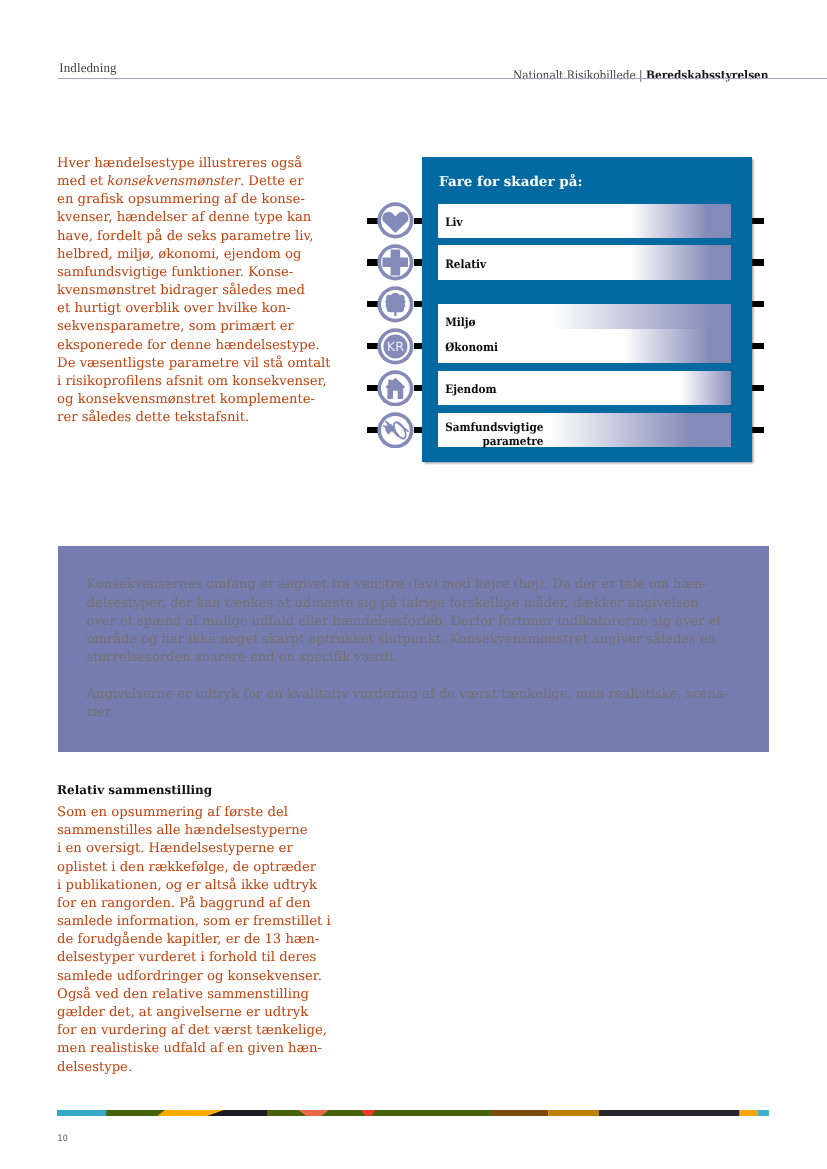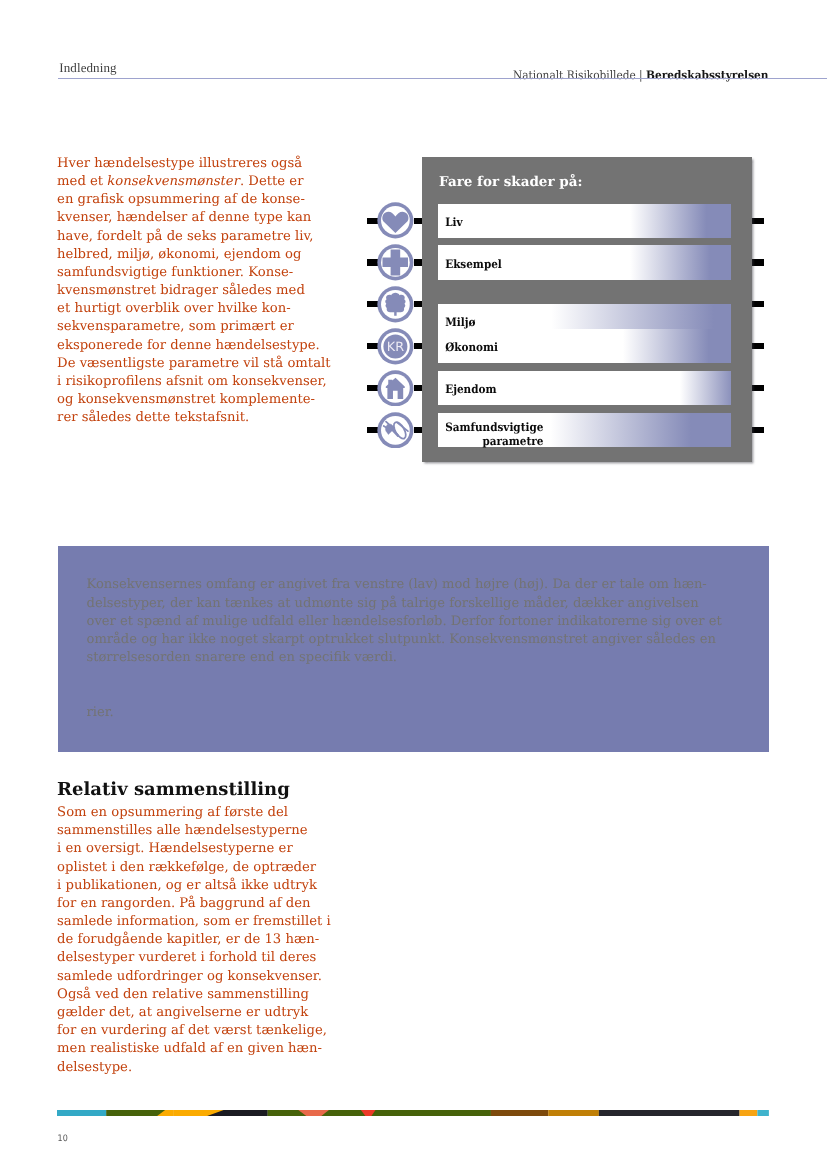--- a/index.html
+++ b/index.html
@@ -15,27 +15,27 @@
   .hdr-right{position:absolute;right:58.5px;top:60.4px;font-size:11.75px;color:#3f3f3f;
              font-family:"DejaVu Serif Condensed","DejaVu Serif",serif;white-space:nowrap;margin-top:8px;}
   .hdr-right b{font-weight:700;color:#161616;}
   .hdr-rule{position:absolute;left:58px;top:78px;width:769px;height:1.4px;background:#9ea3ce;}
 
   
   .col-text{position:absolute;left:57.1px;font-size:13.2px;line-height:18.17px;color:#c2410c;}
   .col-text i{font-style:italic;}
   #intro{top:154.9px;width:300px;}
 
-  .sec-head{position:absolute;left:57.1px;top:781px;font-size:18px;font-weight:700;
+  .sec-head{position:absolute;left:57.1px;top:781px;font-size:12px;font-weight:700;
             color:#111;line-height:18.17px;white-space:nowrap;}
   #relsec{top:804.1px;width:300px;}
 
   
   .fig{position:absolute;left:422px;top:157px;width:329.5px;height:304.5px;
-       background:#737373;box-shadow:1.6px 1.6px 2.2px rgba(60,60,70,0.55);}
+       background:#0369a1;box-shadow:1.6px 1.6px 2.2px rgba(60,60,70,0.55);}
   .fig-title{position:absolute;left:17.1px;top:18.6px;font-size:13.5px;font-weight:700;
              color:#ffffff;letter-spacing:0px;line-height:13.5px;}
   .fig-row{position:absolute;left:16.5px;height:34.2px;width:293px;}
   .fig-bar{position:absolute;left:0;top:0;height:100%;width:100%;}
   .fig-label{position:absolute;left:6.8px;top:1.2px;height:100%;display:flex;
              flex-direction:column;justify-content:center;
              font-family:"DejaVu Serif Condensed","DejaVu Serif",serif;
              font-size:11.6px;font-weight:700;color:#0b0b0b;line-height:14.2px;}
   .fig-label.two{top:4.5px;align-items:flex-end;}
   .tick{position:absolute;height:6.2px;background:#000;}
@@ -151,21 +151,21 @@
     <div id="fig-rows">
         <div class="fig-row" style="top:46.599999999999994px;left:16.399999999999977px;width:293.1px;height:34.1px">
           <div class="fig-bar" style="background:linear-gradient(to right, #ffffff 0%, #ffffff 65.6%, #858bb8 91.6%, #858bb8 100%)"></div>
           <div class="fig-label">
             <span>Liv</span>
           </div>
         </div>
         <div class="fig-row" style="top:88.44999999999999px;left:16.399999999999977px;width:293.1px;height:34.1px">
           <div class="fig-bar" style="background:linear-gradient(to right, #ffffff 0%, #ffffff 65.6%, #858bb8 92.8%, #858bb8 100%)"></div>
           <div class="fig-label">
-            <span>Eksempel</span>
+            <span>Relativ</span>
           </div>
         </div>
         <div class="fig-row" style="top:147px;left:16.399999999999977px;width:293.1px;height:34.1px">
           <div class="fig-bar" style="background:linear-gradient(to right, #ffffff 0%, #ffffff 38.7%, #858bb8 94.1%, #858bb8 100%)"></div>
           <div class="fig-label">
             <span>Miljø</span>
           </div>
         </div>
         <div class="fig-row" style="top:172.14999999999998px;left:16.399999999999977px;width:293.1px;height:34.1px">
           <div class="fig-bar" style="background:linear-gradient(to right, #ffffff 0%, #ffffff 63.1%, #858bb8 92.4%, #858bb8 100%)"></div>
@@ -184,21 +184,21 @@
           <div class="fig-label two">
             <span>Samfundsvigtige</span>
             <span>parametre</span>
           </div>
         </div>
       </div>
   </div>
 
   <div class="callout"></div>
   <div class="callout-text" id="co1"><span class="ln">Konsekvensernes omfang er angivet fra venstre (lav) mod højre (høj). Da der er tale om hæn-</span><br><span class="ln">delsestyper, der kan tænkes at udmønte sig på talrige forskellige måder, dækker angivelsen</span><br><span class="ln">over et spænd af mulige udfald eller hændelsesforløb. Derfor fortoner indikatorerne sig over et</span><br><span class="ln">område og har ikke noget skarpt optrukket slutpunkt. Konsekvensmønstret angiver således en</span><br><span class="ln">størrelsesorden snarere end en specifik værdi.</span></div>
-  <div class="callout-text" id="co2"><br><span class="ln">rier.</span></div>
+  <div class="callout-text" id="co2"><span class="ln">Angivelserne er udtryk for en kvalitativ vurdering af de værst tænkelige, men realistiske, scena-</span><br><span class="ln">rier.</span></div>
 
   <div class="sec-head">Relativ sammenstilling</div>
   <div class="col-text" id="relsec"><span class="ln">Som en opsummering af første del</span><br><span class="ln">sammenstilles alle hændelsestyperne</span><br><span class="ln">i en oversigt. Hændelsestyperne er</span><br><span class="ln">oplistet i den rækkefølge, de optræder</span><br><span class="ln">i publikationen, og er altså ikke udtryk</span><br><span class="ln">for en rangorden. På baggrund af den</span><br><span class="ln">samlede information, som er fremstillet i</span><br><span class="ln">de forudgående kapitler, er de 13 hæn-</span><br><span class="ln">delsestyper vurderet i forhold til deres</span><br><span class="ln">samlede udfordringer og konsekvenser.</span><br><span class="ln">Også ved den relative sammenstilling</span><br><span class="ln">gælder det, at angivelserne er udtryk</span><br><span class="ln">for en vurdering af det værst tænkelige,</span><br><span class="ln">men realistiske udfald af en given hæn-</span><br><span class="ln">delsestype.</span></div>
 
   <div class="footbar">
     <svg id="stripe-svg" width="711" height="7" viewBox="0 0 711 7" preserveAspectRatio="none">
         <rect x="0" y="0" width="49.4" height="7" fill="#33a9c6"></rect>
         <rect x="49.4" y="0" width="66.6" height="7" fill="#46620a"></rect>
         <rect x="116" y="0" width="50.5" height="7" fill="#fbab00"></rect>
         <rect x="166.5" y="0" width="43.599999999999994" height="7" fill="#1b1b22"></rect>

